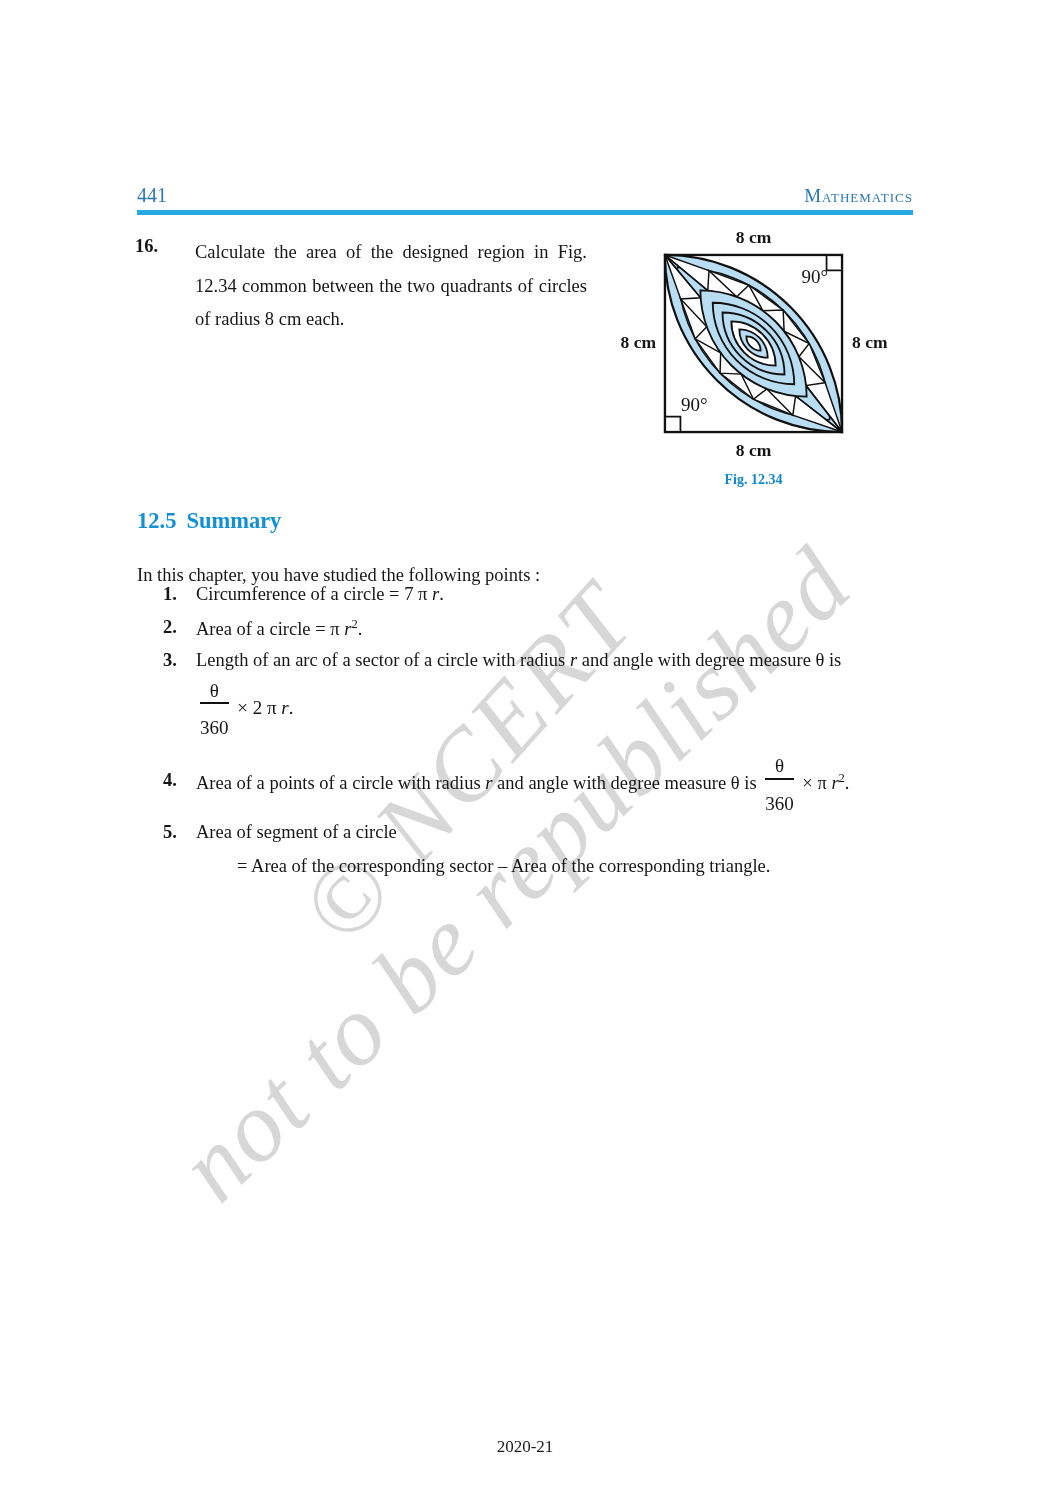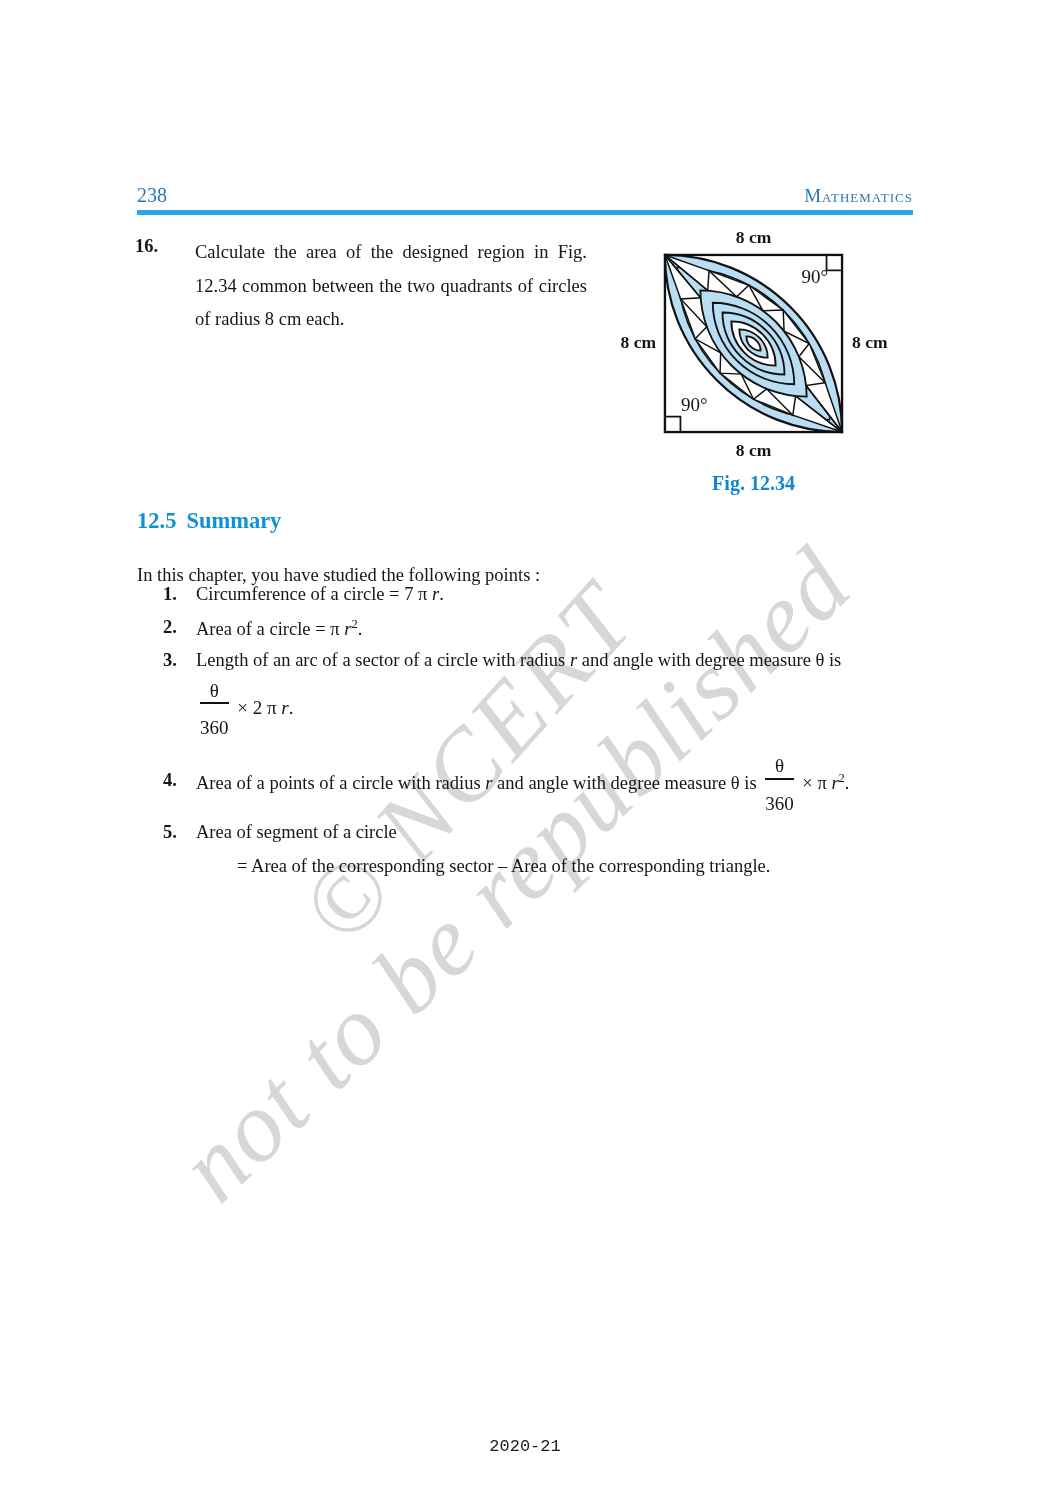--- a/index.html
+++ b/index.html
@@ -28,55 +28,55 @@
   .figure *{position:absolute;}
   .fig-svg{left:52px;top:22px;width:183px;height:183px;}
   .side-label{font-size:17.5px;font-weight:bold;white-space:nowrap;}
   .lbl-top{left:52px;top:-3px;width:183px;text-align:center;}
   .lbl-bottom{left:52px;top:210px;width:183px;text-align:center;}
   .lbl-left{left:-12px;top:102px;width:58px;text-align:right;}
   .lbl-right{left:242px;top:102px;width:60px;text-align:left;}
   .angle{font-size:19px;font-weight:normal;}
   .angle-tr{left:148px;top:36px;width:70px;text-align:right;}
   .angle-bl{left:71px;top:164px;}
-  .fig-caption{left:37px;top:242px;width:213px;text-align:center;font-size:20px;font-weight:bold;color:#1289cb;}
+  .fig-caption{left:37px;top:242px;width:213px;text-align:center;font-size:14px;font-weight:bold;color:#1289cb;}
   
   .sec-head{left:137px;top:508px;font-size:22.5px;font-weight:bold;color:#1191d3;}
   .sec-head .sec-num{margin-right:10px;}
   .intro{left:137px;top:548px;font-size:18.5px;margin-top:17px;}
   .li-num{font-size:18.5px;font-weight:bold;}
   .li-text{font-size:18.5px;}
   .n1{left:163px;top:584px;}  .t1{left:196px;top:584px;}
   .n2{left:163px;top:617px;}  .t2{left:196px;top:617px;}
   .n3{left:163px;top:650px;}  .t3{left:196px;top:650px;width:717px;}
   .f3{left:196px;top:680px;font-size:19px;}
   .n4{left:163px;top:770px;}  .t4{left:196px;top:748px;width:720px;line-height:60px;}
   .n5{left:163px;top:822px;}  .t5a{left:196px;top:822px;}
   .t5b{left:237px;top:856px;font-size:18.5px;}
   .frac{display:inline-block;vertical-align:middle;text-align:center;font-size:19px;line-height:1.12;margin:0 4px;}
   .frac .num{display:block;border-bottom:2px solid #111;padding:0 5px 1px 5px;}
   .frac .den{display:block;padding-top:13px;}
   .sup{font-size:12.5px;vertical-align:7px;}
   i{font-family:"Liberation Serif",serif;}
   
   .footer{left:0;top:1437px;width:1050px;text-align:center;
-          font-family:Liberation Mono, monospace;font-size:17px;color:#1c1c1c;}
+          font-family:Liberation Serif, serif;font-size:17px;color:#1c1c1c;}
 </style>
 </head>
 <body>
 
 <div class="page">
 
   <div class="wm wm1">© NCERT</div>
   <div class="wm wm2">not to be republished</div>
 
   <div class="content">
 
     <div class="header">
-      <span class="pagenum">238</span>
+      <span class="pagenum">441</span>
       <span class="booktitle">Mathematics</span>
     </div>
     <div class="rule"></div>
 
     <div class="ex-num li-num">16.</div>
     <div class="ex-text">Calculate the area of the designed region in Fig. 12.34 common between the two quadrants of circles of radius 8 cm each.</div>
 
     <div class="figure">
       <svg class="fig-svg" viewBox="-4 -4 248 248" xmlns="http://www.w3.org/2000/svg">
         <rect x="0" y="0" width="240" height="240" fill="#ffffff" stroke="#111" stroke-width="3.2"></rect>

